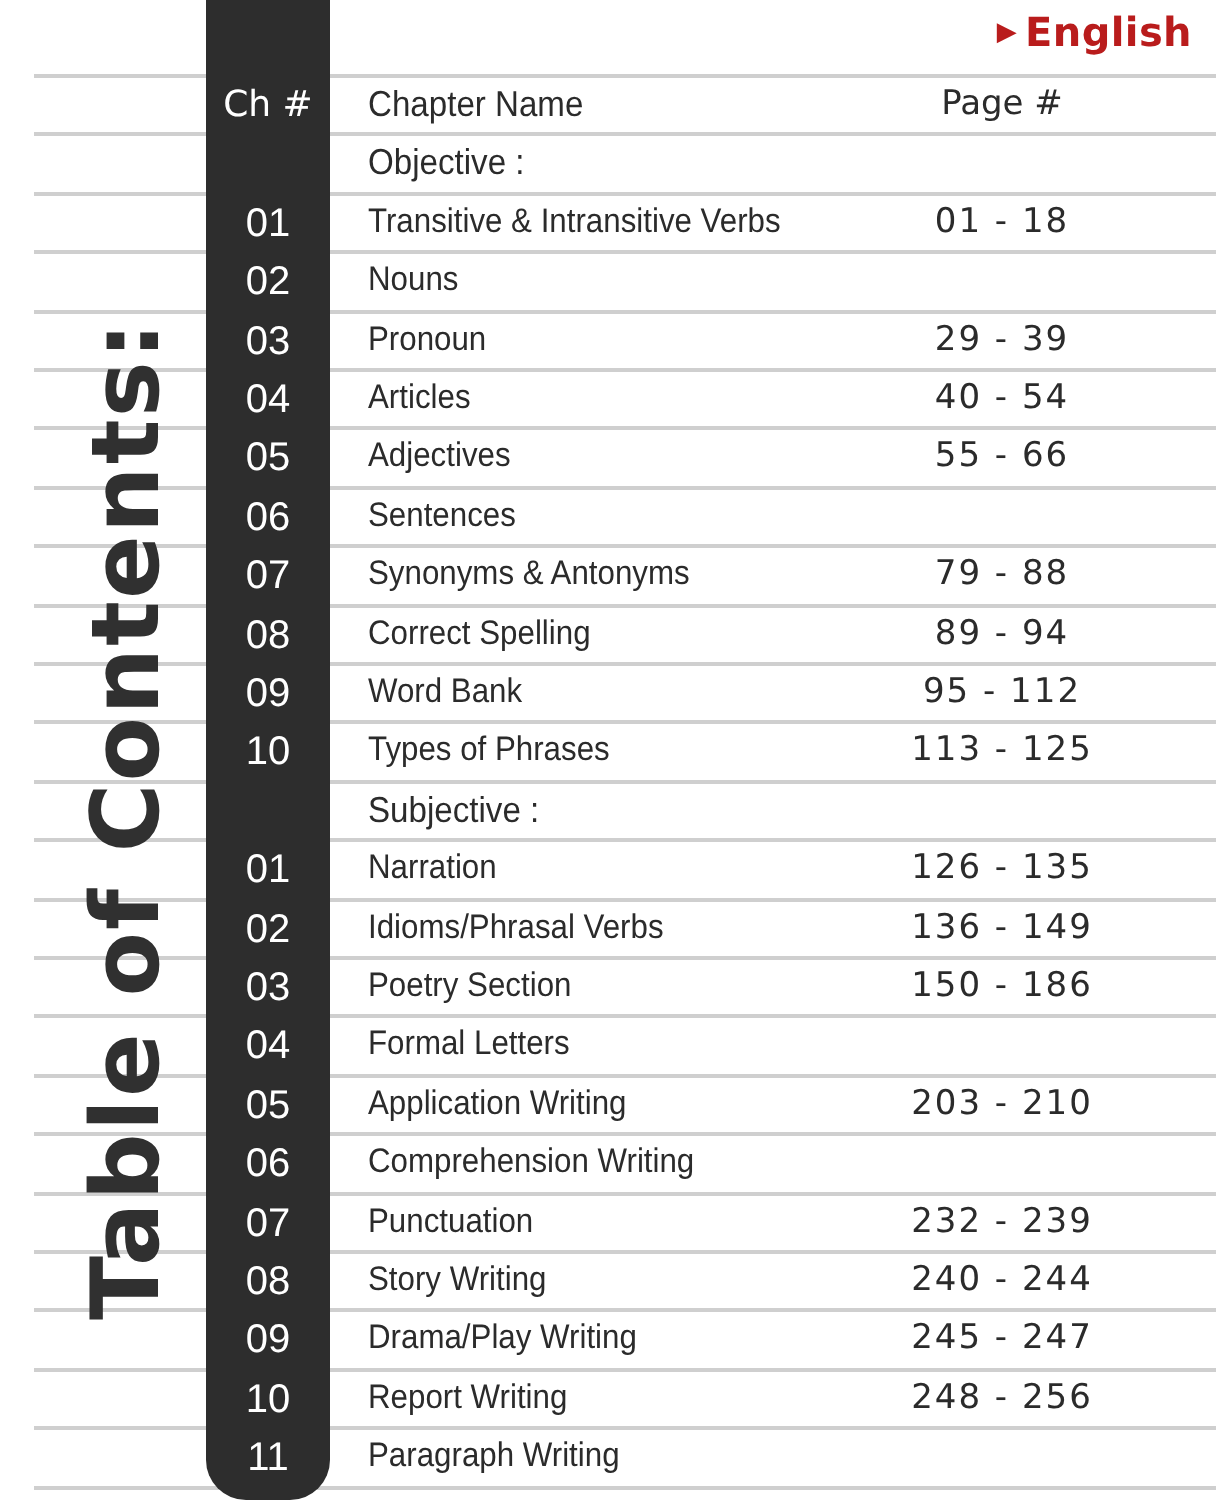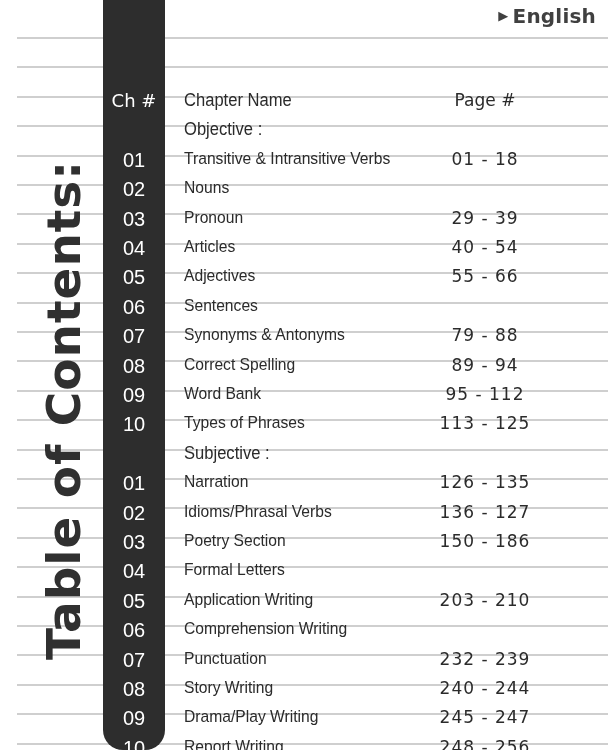--- a/index.html
+++ b/index.html
@@ -13,47 +13,47 @@
       position: absolute; left: 17px; right: 0; height: 2px;
       background: #cfcfcf;
     }
     .dark-col {
       position: absolute; left: 103px; width: 62px; top: 0; height: 750px;
       background: #2d2d2d; border-radius: 0 0 20px 20px;
     }
     .subject {
       position: absolute; right: 12px; top: 4px;
       font-family: "DejaVu Sans", sans-serif; font-weight: bold;
-      font-size: 20px; color: #404040; letter-spacing: 0.2px;
+      font-size: 20px; color: #b91c1c; letter-spacing: 0.2px;
     }
     .subject .arrow { font-size: 13px; margin-right: 4px; vertical-align: 3px; }
     .vtitle {
       position: absolute; left: 37px; top: 660px;
       transform-origin: left top; transform: rotate(-90deg);
       width: 400px; height: 54px;
       font-family: "DejaVu Sans", sans-serif; font-weight: bold;
       font-size: 47px; line-height: 54px; color: #303030;
       white-space: nowrap; letter-spacing: 1px;
     }
     .row {
-      position: absolute; left: 0; width: 480px; height: 29px; margin-top: 48px;
+      position: absolute; left: 0; width: 480px; height: 29px;
     }
     .row .ch {
       position: absolute; left: 103px; width: 62px; text-align: center;
       color: #ffffff; font-family: "Liberation Sans", sans-serif;
       font-size: 20px; top: 4px;
     }
     .row .name {
       position: absolute; left: 184px; top: 4px;
       font-family: "Liberation Sans Narrow", "Liberation Sans", sans-serif;
       font-size: 17px; color: #2b2b2b; white-space: nowrap;
       transform: scaleX(0.92); transform-origin: left center;
     }
     .row .pages {
-      position: absolute; left: 420px; width: 130px; text-align: center; top: 4px;
+      position: absolute; left: 436px; width: 130px; text-align: center; top: 4px;
       font-family: "DejaVu Sans", sans-serif; font-size: 17px; color: #2b2b2b;
       letter-spacing: 1px;
     }
     .row.header .ch { font-size: 18px; font-family: "DejaVu Sans", sans-serif; }
     .row.header .name { font-size: 18px; }
     .row.header .pages { font-size: 17px; letter-spacing: 0; }
     .row.section .name { font-size: 18px; }
   </style>
 </head>
 <body>
@@ -155,21 +155,21 @@
         <span class="name">Subjective :</span>
       </div>
       <div class="row item" style="top: 420.2px;">
         <span class="ch">01</span>
         <span class="name">Narration</span>
         <span class="pages">126 - 135</span>
       </div>
       <div class="row item" style="top: 449.6px;">
         <span class="ch">02</span>
         <span class="name">Idioms/Phrasal Verbs</span>
-        <span class="pages">136 - 127</span>
+        <span class="pages">136 - 149</span>
       </div>
       <div class="row item" style="top: 479px;">
         <span class="ch">03</span>
         <span class="name">Poetry Section</span>
         <span class="pages">150 - 186</span>
       </div>
       <div class="row item" style="top: 508.4px;">
         <span class="ch">04</span>
         <span class="name">Formal Letters</span>
       </div>

